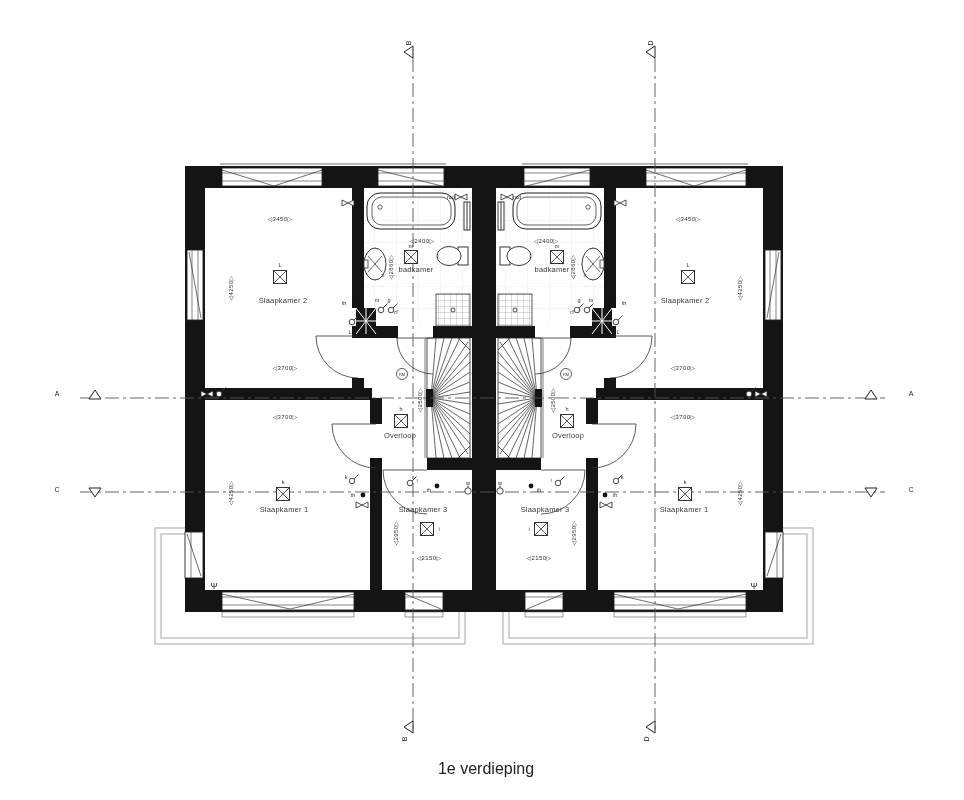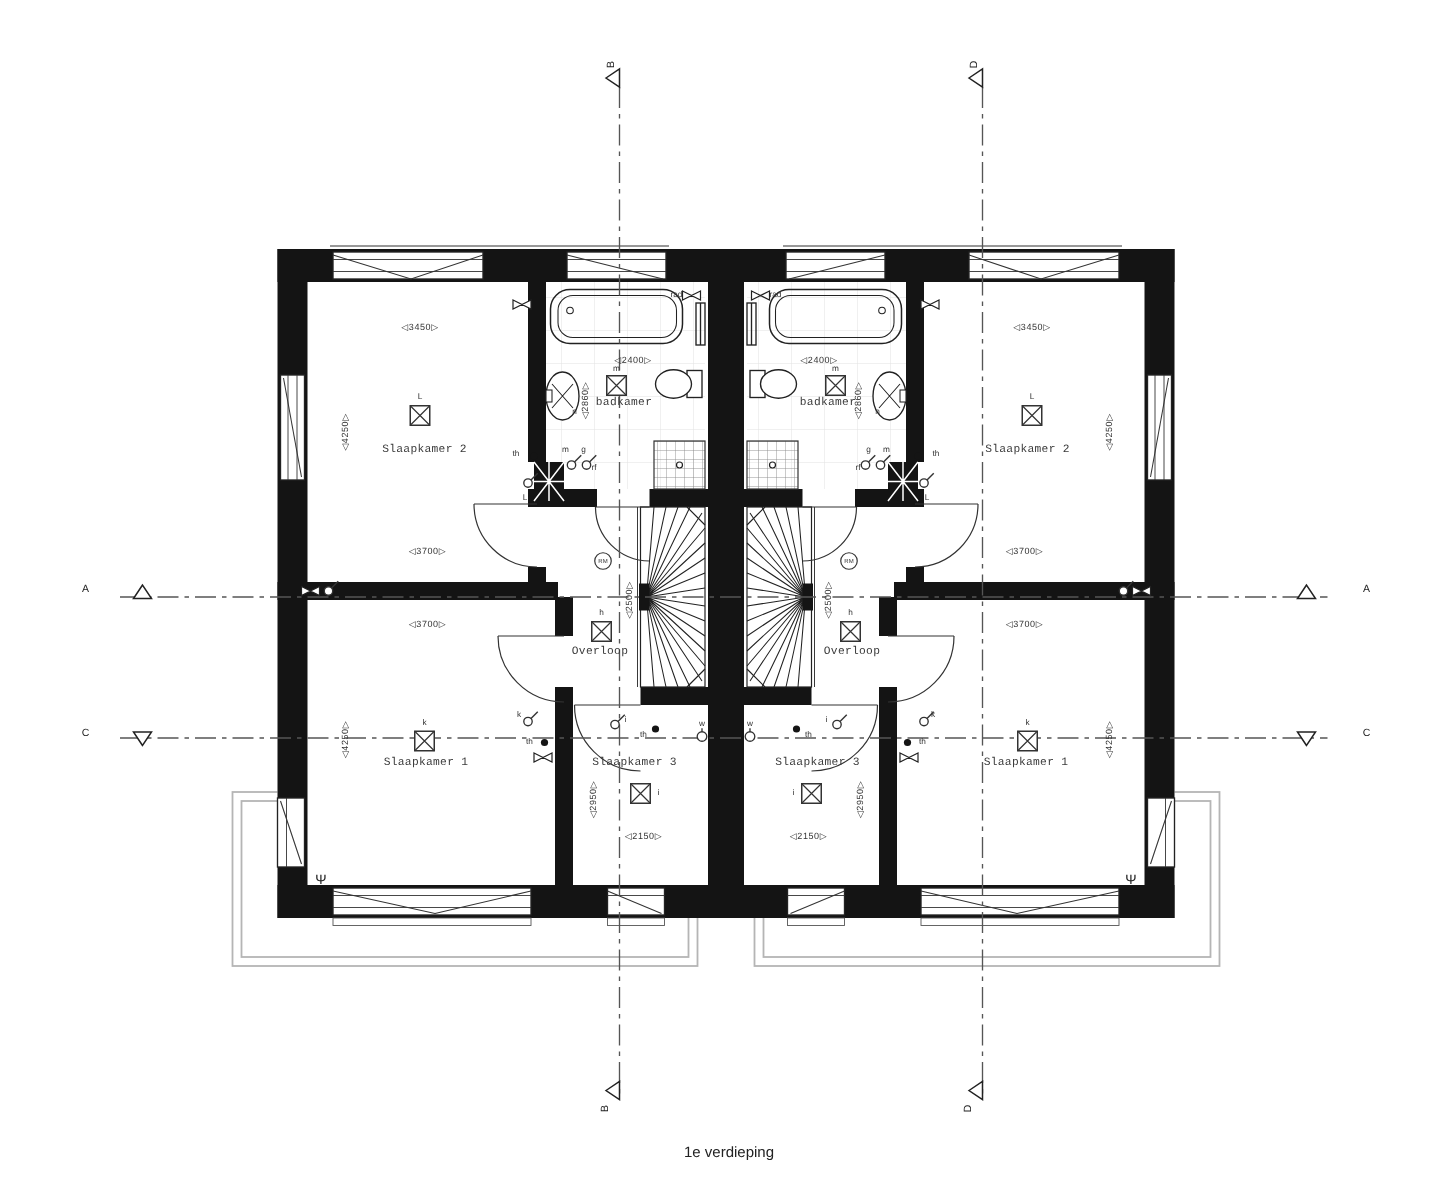--- a/index.html
+++ b/index.html
@@ -1,25 +1,25 @@
 <!DOCTYPE html>
 <html><head>
 <meta charset="utf-8">
 <style>
   html,body{margin:0;padding:0;background:#fff;}
   .canvas{position:relative;width:964px;height:800px;background:#fff;overflow:hidden;
           font-family:"Liberation Sans",sans-serif;}
   svg{position:absolute;left:0;top:0;}
   #labels{position:absolute;left:0;top:0;width:964px;height:800px;pointer-events:none;}
   .lbl{position:absolute;white-space:nowrap;color:#3a3a3a;}
-  .room{font-size:7.5px;letter-spacing:.2px;font-family:Liberation Mono, monospace;}
+  .room{font-size:7.5px;letter-spacing:.2px;}
   .dim{font-size:6px;letter-spacing:.4px;color:#333;}
   .tiny{font-size:5.5px;color:#333;}
   .tiny9{font-size:9px;color:#222;}
-  .caption{font-size:10px;color:#222;}
+  .caption{font-size:16px;color:#222;}
   .section{font-size:7px;color:#222;}
 </style>
 </head>
 <body>
 
 <div class="canvas">
 
 <svg id="main-svg" width="964" height="800" viewBox="0 0 964 800">
   <defs>
     <pattern id="tileP" width="22" height="22" patternUnits="userSpaceOnUse">

